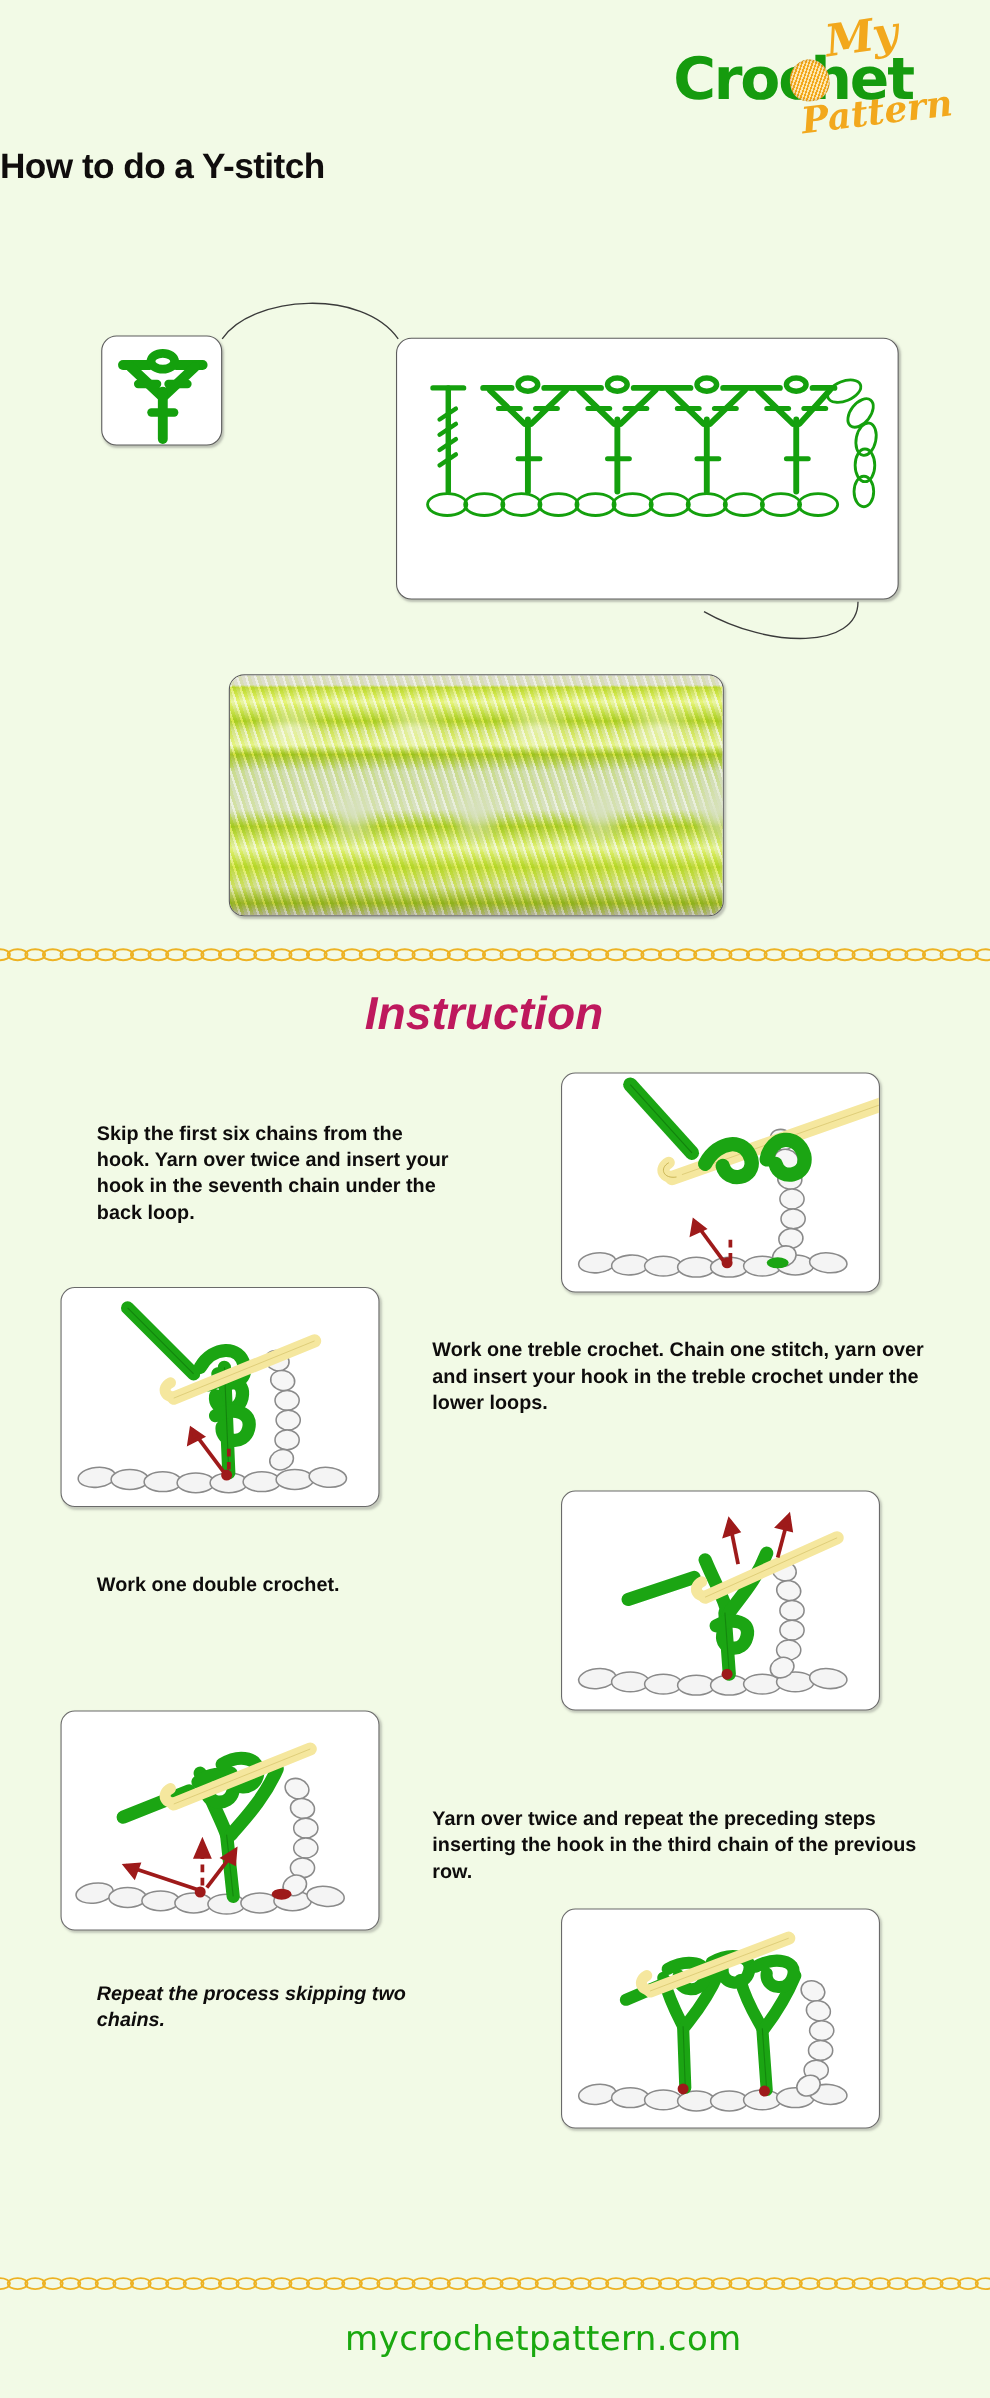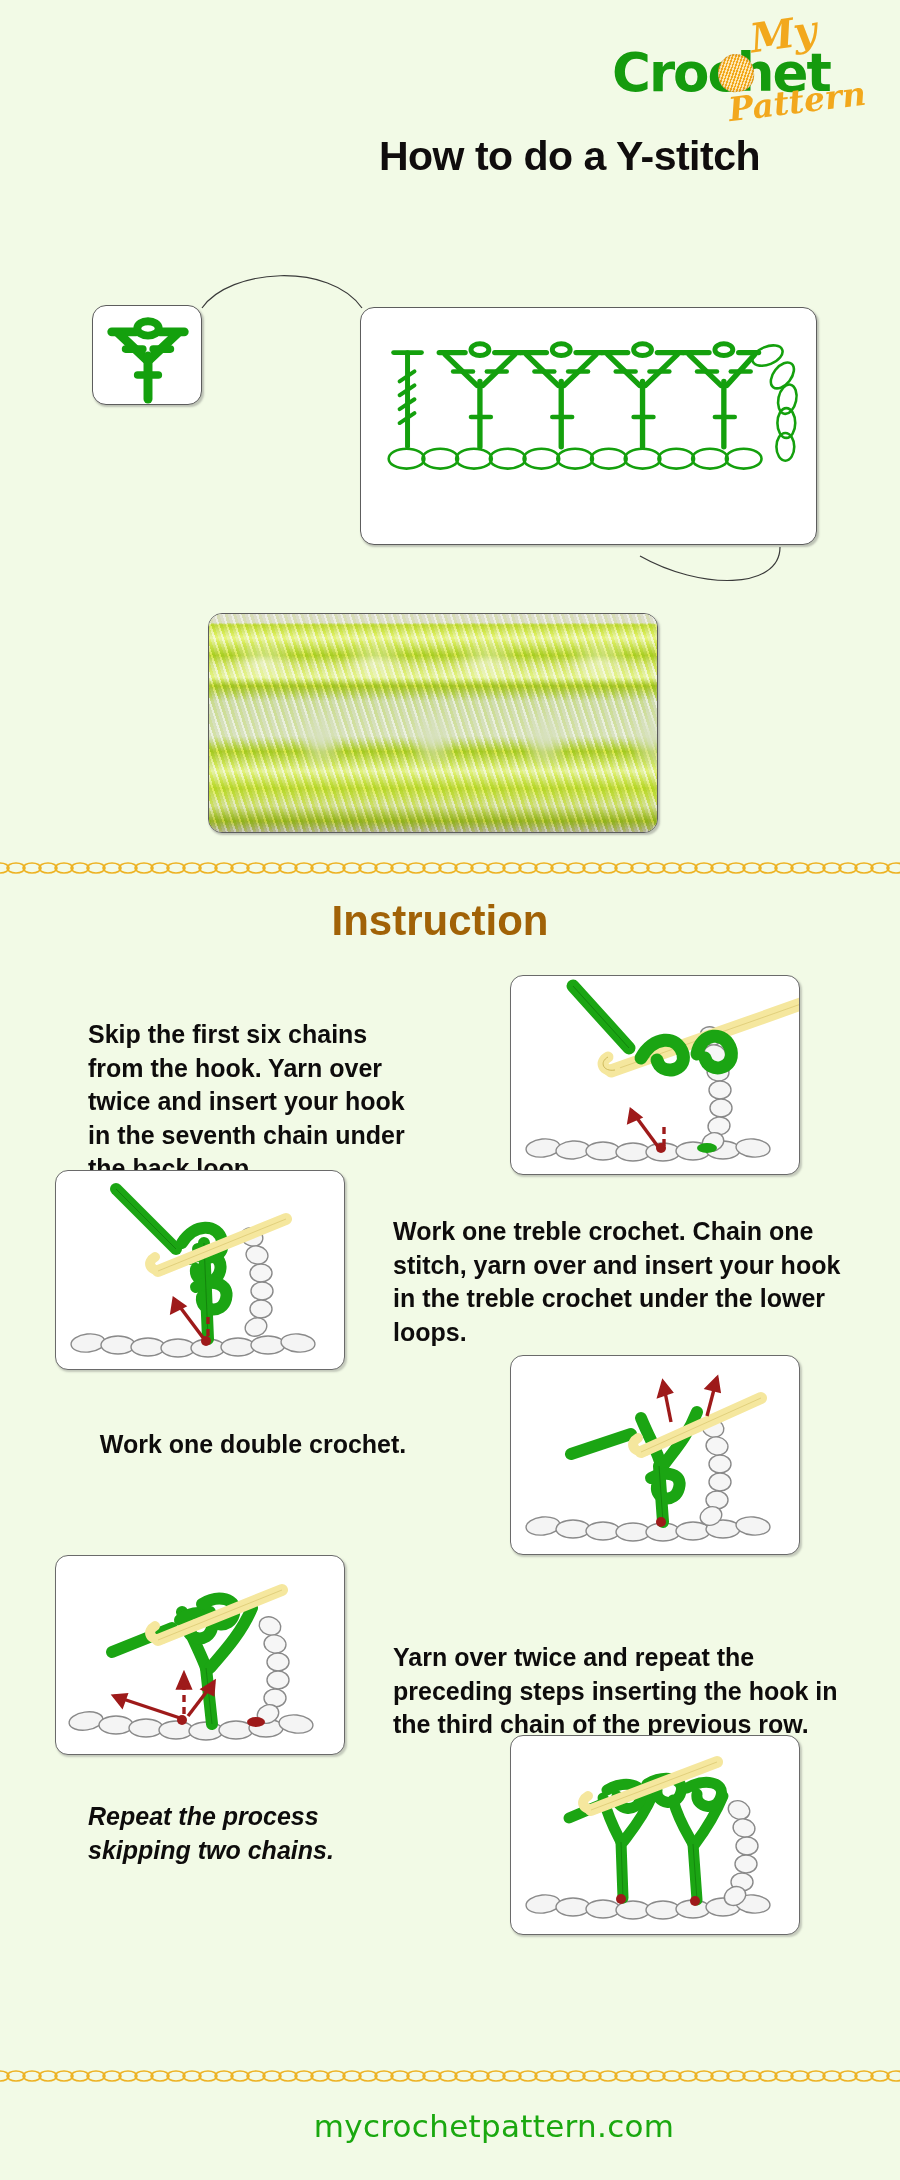--- a/index.html
+++ b/index.html
@@ -68,24 +68,24 @@
     transform: rotate(-7deg);
     letter-spacing: 0px;
   }
 
   
   .page-title {
     position: absolute;
     top: 133px;
     left: 0;
     width: 760px;
-    text-align: right;
+    text-align: left;
     font-family: "Liberation Sans", sans-serif;
     font-weight: bold;
-    font-size: 41px;
+    font-size: 32px;
     color: #100d0d;
     letter-spacing: -0.5px;
   }
 
   
   .card {
     position: absolute;
     background: #ffffff;
     border: 1.2px solid #5d5d5d;
     border-radius: 14px;
@@ -150,28 +150,29 @@
     left: 0; width: 900px; height: 26px;
   }
 
   
   .section-heading {
     position: absolute;
     left: 0; width: 880px;
     text-align: center;
     font-weight: bold;
     font-size: 42px;
-    color: #a16207;
+    color: #be185d;
+    font-style: italic;
   }
 
   
   .step-text {
     position: absolute;
     font-weight: bold;
-    font-size: 25px;
+    font-size: 18px;
     line-height: 1.34;
     color: #0e0c0c;
   }
   .step-card {
     position: absolute;
     background: #fff;
     border: 1.1px solid #6a6a6a;
     border-radius: 13px;
     box-shadow: 1.5px 2px 2px rgba(90,90,90,.3);
     overflow: hidden;
@@ -481,21 +482,21 @@
       <line x1="148" y1="168" x2="118" y2="128"></line>
       <polygon points="118,128 116,141 128,135"></polygon>
       <line x1="152" y1="165" x2="152" y2="144" stroke-dasharray="7 5"></line>
       <circle cx="150" cy="170" r="5" stroke="none"></circle>
     </g>
   </svg>
 </div>
 
 <div class="step-text" style="top:1215px; left:393px; width:470px;">Work one treble crochet. Chain one stitch, yarn over and insert your hook in the treble crochet under the lower loops.</div>
 
-<div class="step-text" style="top:1428px; left:88px; width:330px;text-align:center;">Work one double crochet.</div>
+<div class="step-text" style="top:1428px; left:88px; width:330px;">Work one double crochet.</div>
 
 <div class="step-card" style="top:1355px; left:510px; width:290px; height:200px;">
   <svg viewBox="0 0 290 200" width="290" height="200">
     <g stroke="#8a8a8a" stroke-width="1.4" fill="#f4f4f4">
       <ellipse cx="32" cy="170" rx="17" ry="9" transform="rotate(-6 32 170)"></ellipse>
       <ellipse cx="62" cy="173" rx="17" ry="9"></ellipse>
       <ellipse cx="92" cy="175" rx="17" ry="9"></ellipse>
       <ellipse cx="122" cy="176" rx="17" ry="9"></ellipse>
       <ellipse cx="152" cy="176" rx="17" ry="9"></ellipse>
       <ellipse cx="182" cy="175" rx="17" ry="9"></ellipse>

